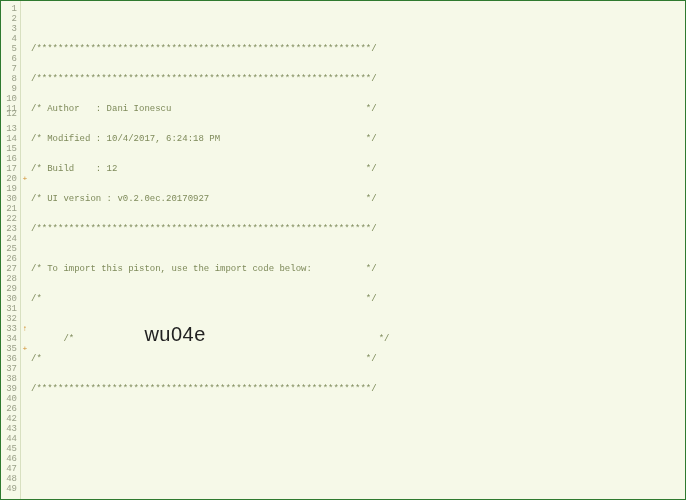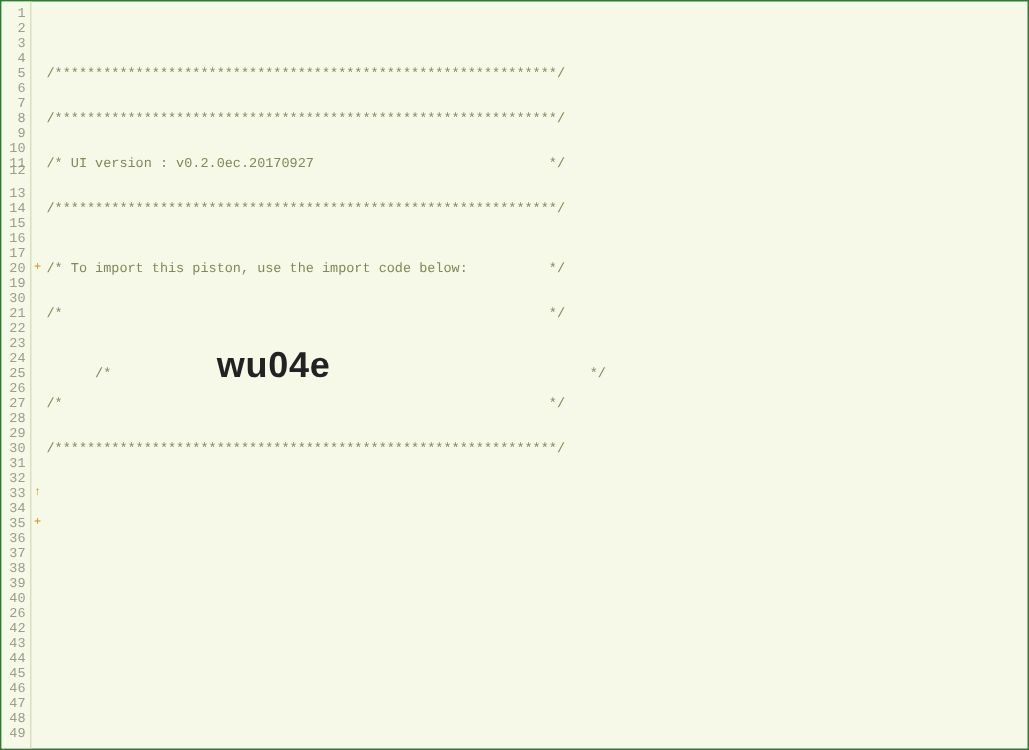--- a/index.html
+++ b/index.html
@@ -39,23 +39,23 @@
     flex: 1;
     padding-top: 3px;
     padding-left: 2px;
     white-space: pre;
     position: relative;
   }
   .code .row { height: 10px; position: relative; }
   .c-cm   { color: #7e8a5a; }
   .import-code {
     font-family: Arial, sans-serif;
-    font-size: 24px;
+    font-size: 20px;
     color: #222;
-    font-weight: 700;
+    font-weight: 400;
     letter-spacing: 0.5px;
   }
 </style>
 </head>
 <body>
 
 <div class="editor">
   <div class="gutter" id="gutter">
       <div class="ln">1</div>
       <div class="ln">2</div>
@@ -156,20 +156,23 @@
       <div class="m"></div>
       <div class="m"></div>
       <div class="m"></div>
       <div class="m"></div>
     </div>
   <div class="code">
 
     
     <div class="row"><span class="c-cm">/**************************************************************/</span></div>
     <div class="row"><span class="c-cm">/**************************************************************/</span></div>
+    <div class="row"><span class="c-cm">/* Author   : Dani Ionescu                                    */</span></div>
+    <div class="row"><span class="c-cm">/* Modified : 10/4/2017, 6:24:18 PM                           */</span></div>
+    <div class="row"><span class="c-cm">/* Build    : 12                                              */</span></div>
     <div class="row"><span class="c-cm">/* UI version : v0.2.0ec.20170927                             */</span></div>
     <div class="row"><span class="c-cm">/**************************************************************/</span></div>
     
     <div class="row"><span class="c-cm">/* To import this piston, use the import code below:          */</span></div>
     <div class="row"><span class="c-cm">/*                                                            */</span></div>
     <div class="row" style="height:20px; margin-top:-5px; margin-bottom:-5px;">
       <span class="c-cm">/*             </span><span class="import-code">wu04e</span><span class="c-cm">                                */</span>
     </div>
     <div class="row"><span class="c-cm">/*                                                            */</span></div>
     <div class="row"><span class="c-cm">/**************************************************************/</span></div>

